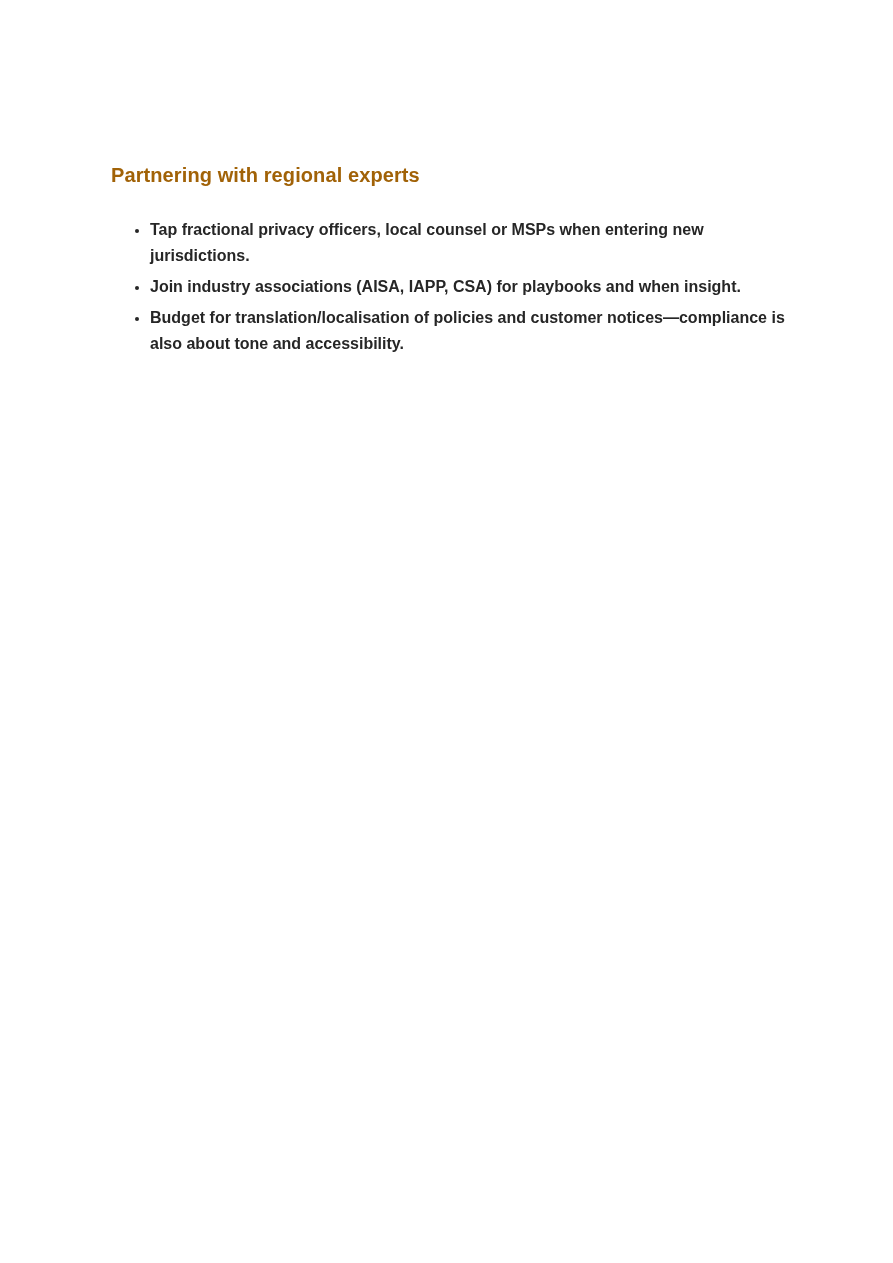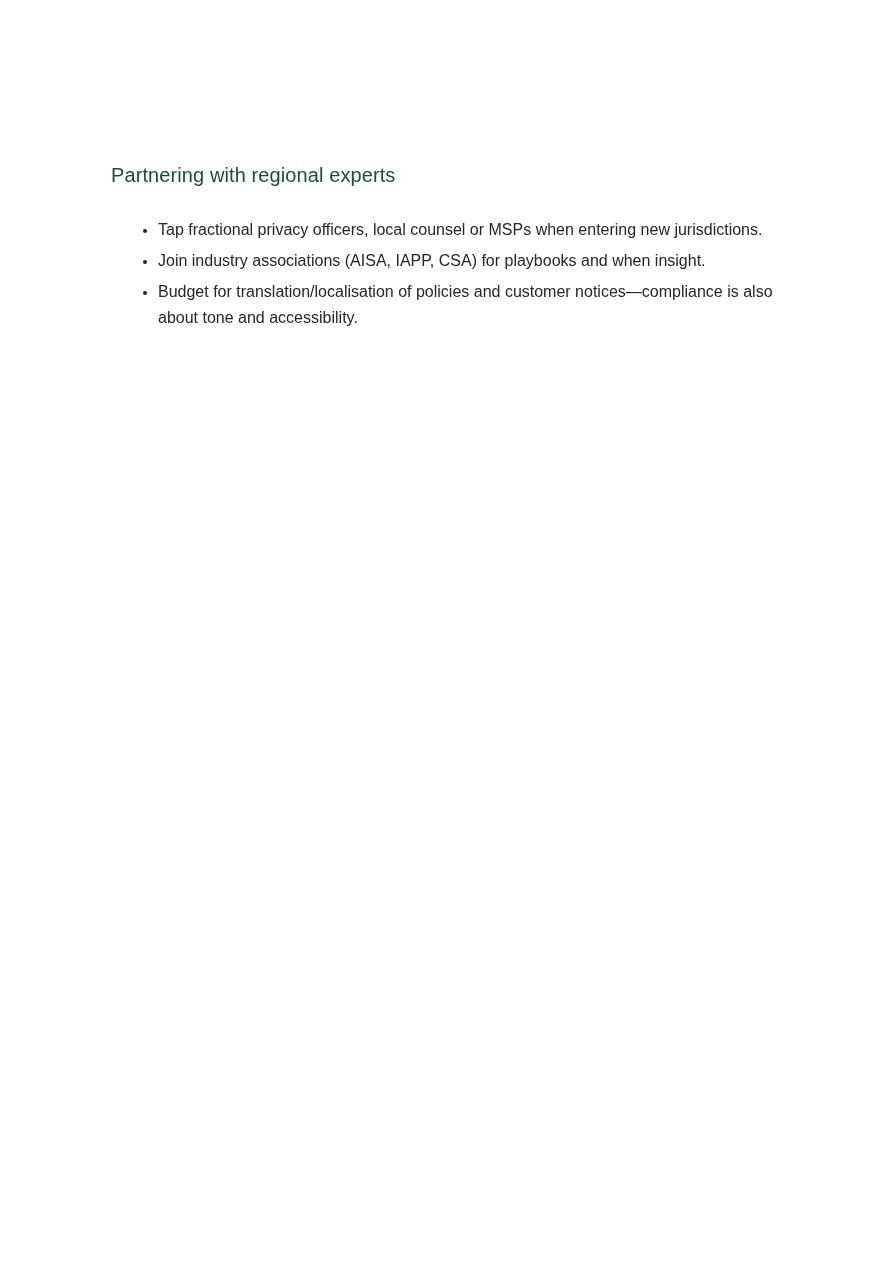--- a/index.html
+++ b/index.html
@@ -14,29 +14,30 @@
     color: #262626;
     overflow: hidden;
   }
   .page {
     box-sizing: border-box;
     padding: 161px 60px 0 111px;
   }
   .section-heading {
     margin: 0 0 28px 0;
     font-size: 20px;
-    font-weight: 400;
+    font-weight: 700;
     line-height: 28px;
-    color: #14532d;
+    color: #a16207;
     letter-spacing: 0.1px;
   }
   .bullet-list {
-    margin: 12px;
+    margin: 4px;
     padding: 0 0 0 35px;
     list-style: disc outside;
+    font-weight: bold;
   }
   .bullet-list li {
     font-size: 16px;
     line-height: 26px;
     margin: 0 0 5px 0;
     max-width: 638px;
     color: #262626;
   }
   .bullet-list li::marker {
     color: #262626;

